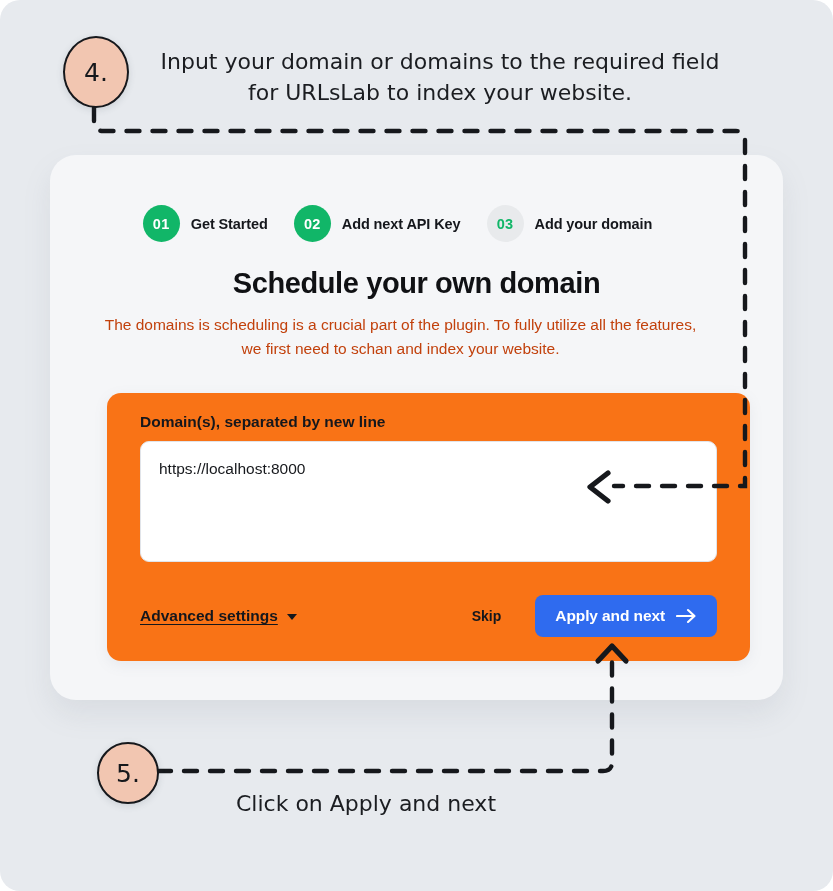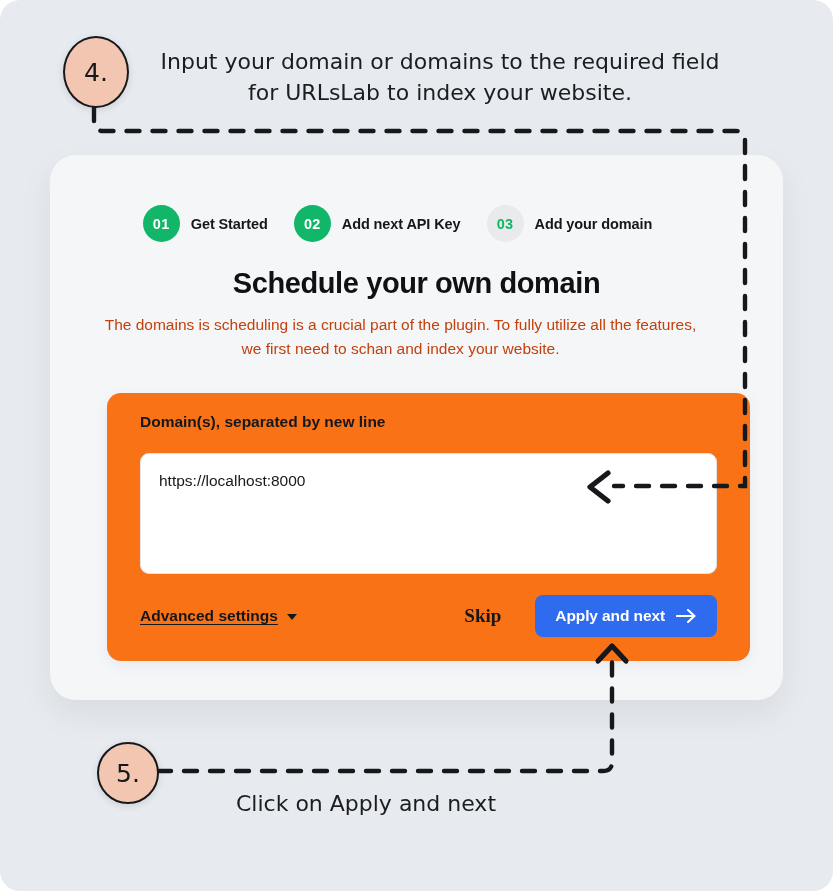--- a/index.html
+++ b/index.html
@@ -165,21 +165,21 @@
   }
   #domain-label {
     position: absolute;
     left: 33px; top: 20px;
     font-size: 15.5px;
     font-weight: bold;
     color: #15171c;
   }
   #domain-textarea {
     position: absolute;
-    left: 33px; top: 60px;
+    left: 33px; top: 48px;
     width: 577px;
     height: 121px;
     box-sizing: border-box;
     border: 1px solid #e1e4e9;
     border-radius: 9px;
     background: #ffffff;
     padding: 15px 18px;
     font-family: "Liberation Sans", sans-serif;
     font-size: 15.5px;
     color: #16181c;
@@ -212,28 +212,28 @@
   }
   .caret-down {
     width: 0; height: 0;
     border-left: 5.5px solid transparent;
     border-right: 5.5px solid transparent;
     border-top: 6.5px solid #15171c;
     margin-top: 2px;
   }
   #spacer { flex: 1; }
   #skip-button {
-    font-size: 19px;
+    font-size: 14px;
     font-weight: bold;
     color: #15171c;
     background: none;
     border: none;
     cursor: pointer;
     padding: 8px 12px;
-    font-family: Liberation Serif, serif;
+    font-family: Liberation Sans, sans-serif;
     margin-right: 22px;
   }
   #apply-button {
     display: flex;
     align-items: center;
     gap: 11px;
     background: #2f6bef;
     color: #ffffff;
     border: none;
     border-radius: 8px;

